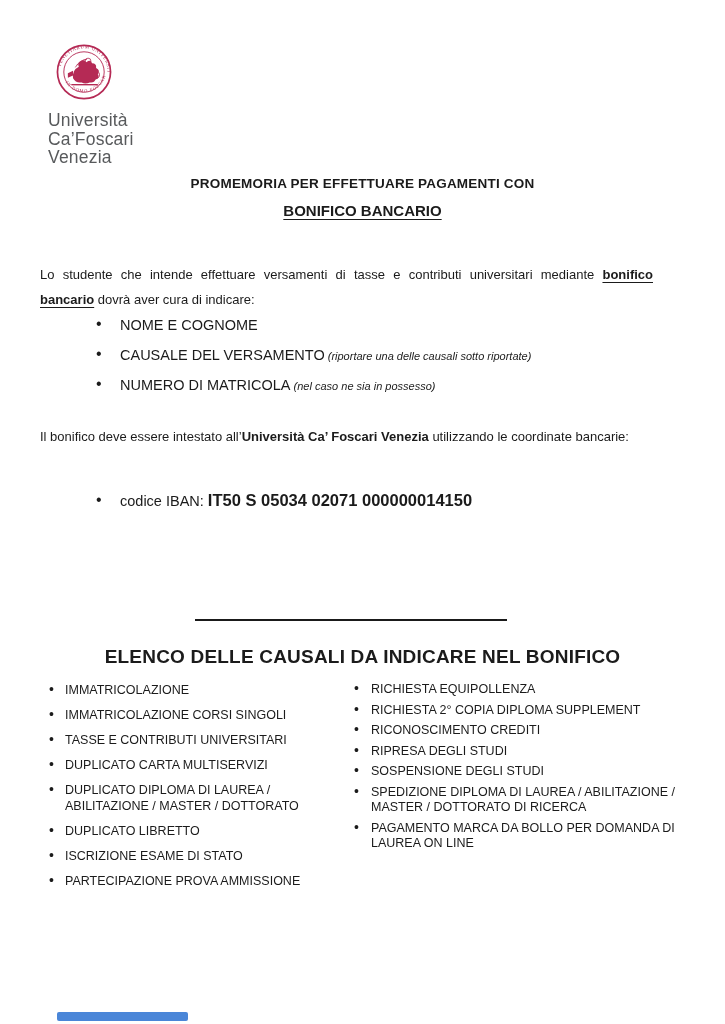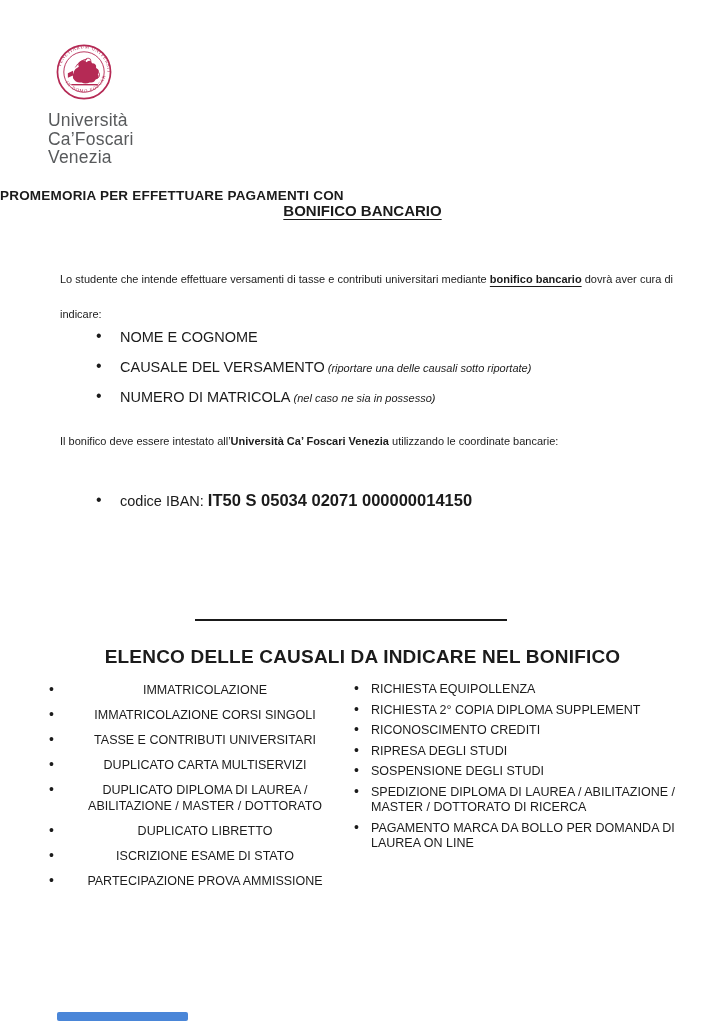--- a/index.html
+++ b/index.html
@@ -16,48 +16,48 @@
     background:#ffffff;
     font-family:"Liberation Sans", sans-serif;
     color:var(--ink);
     overflow:hidden;
   }
   
   .logo{position:absolute;top:42px;left:48px;}
   .seal{width:58px;height:60px;margin-left:7px;display:block;}
   .wordmark{margin-top:9px;font-size:17.5px;line-height:18.5px;color:var(--wordmark);letter-spacing:0.2px;}
   
-  .kicker{position:absolute;top:188px;left:0;width:100%;text-align:left;font-weight:bold;font-size:13.5px;letter-spacing:0.2px;}
+  .kicker{position:absolute;top:176px;left:0;width:100%;text-align:center;font-weight:bold;font-size:13.5px;letter-spacing:0.2px;}
   .doc-title{position:absolute;top:202px;left:0;width:100%;text-align:center;font-weight:bold;font-size:15px;}
   .doc-title span{text-decoration:underline;text-underline-offset:3px;}
   
-  .para{position:absolute;left:60px;width:613px;font-size:11px;line-height:35px;text-align:justify;}
+  .para{position:absolute;left:40px;width:613px;font-size:13px;line-height:25px;text-align:justify;}
   .intro{top:262px;}
   .account{top:424px;}
   .b-ul{font-weight:bold;text-decoration:underline;text-underline-offset:3px;}
   .b{font-weight:bold;}
   
-  .req-list{position:absolute;top:328px;left:96px;list-style:none;}
+  .req-list{position:absolute;top:316px;left:96px;list-style:none;}
   .req-list li{position:relative;padding-left:24px;margin-bottom:11px;font-size:14.5px;line-height:18px;}
   .req-list li::before{content:"\2022";position:absolute;left:0;top:-1px;font-size:16px;}
   .req-note{font-style:italic;font-size:11px;}
   
   .bank-list{position:absolute;top:489px;left:96px;list-style:none;}
   .bank-list li{position:relative;padding-left:24px;margin-bottom:12px;font-size:14.5px;line-height:22px;}
   .bank-list li::before{content:"\2022";position:absolute;left:0;top:0;font-size:16px;}
   .bank-value{font-weight:bold;font-size:16.5px;}
   
   .divider{position:absolute;top:619px;left:195px;width:312px;border:none;border-top:2px solid #1a1a1a;}
   .causali-heading{position:absolute;top:646px;left:0;width:100%;text-align:center;font-weight:bold;font-size:19px;letter-spacing:0.2px;}
   
   .columns{position:absolute;top:682px;left:48px;width:637px;display:flex;}
   .columns ul{list-style:none;}
   .col-left{width:297px;}
   .col-right{width:332px;margin-left:0;}
-  .col-left{margin-right:0;text-align:center;}
+  .col-left{margin-right:0;}
   .col-right{position:relative;left:0;}
   .columns{justify-content:space-between;}
   .col-left li{position:relative;padding-left:17px;margin-bottom:9px;font-size:12.5px;line-height:16px;}
   .col-right li{position:relative;padding-left:18px;margin-bottom:5px;font-size:12.5px;line-height:15.5px;}
   .columns li::before{content:"\2022";position:absolute;left:1px;top:-1px;font-size:14px;}
   .col-right li:nth-child(8) span{display:inline-block;max-width:245px;}
   
   .footer-bar{position:absolute;left:57px;top:1012px;width:131px;height:9px;background:var(--footer-bar);border-radius:2px;}
 </style>
 </head>

